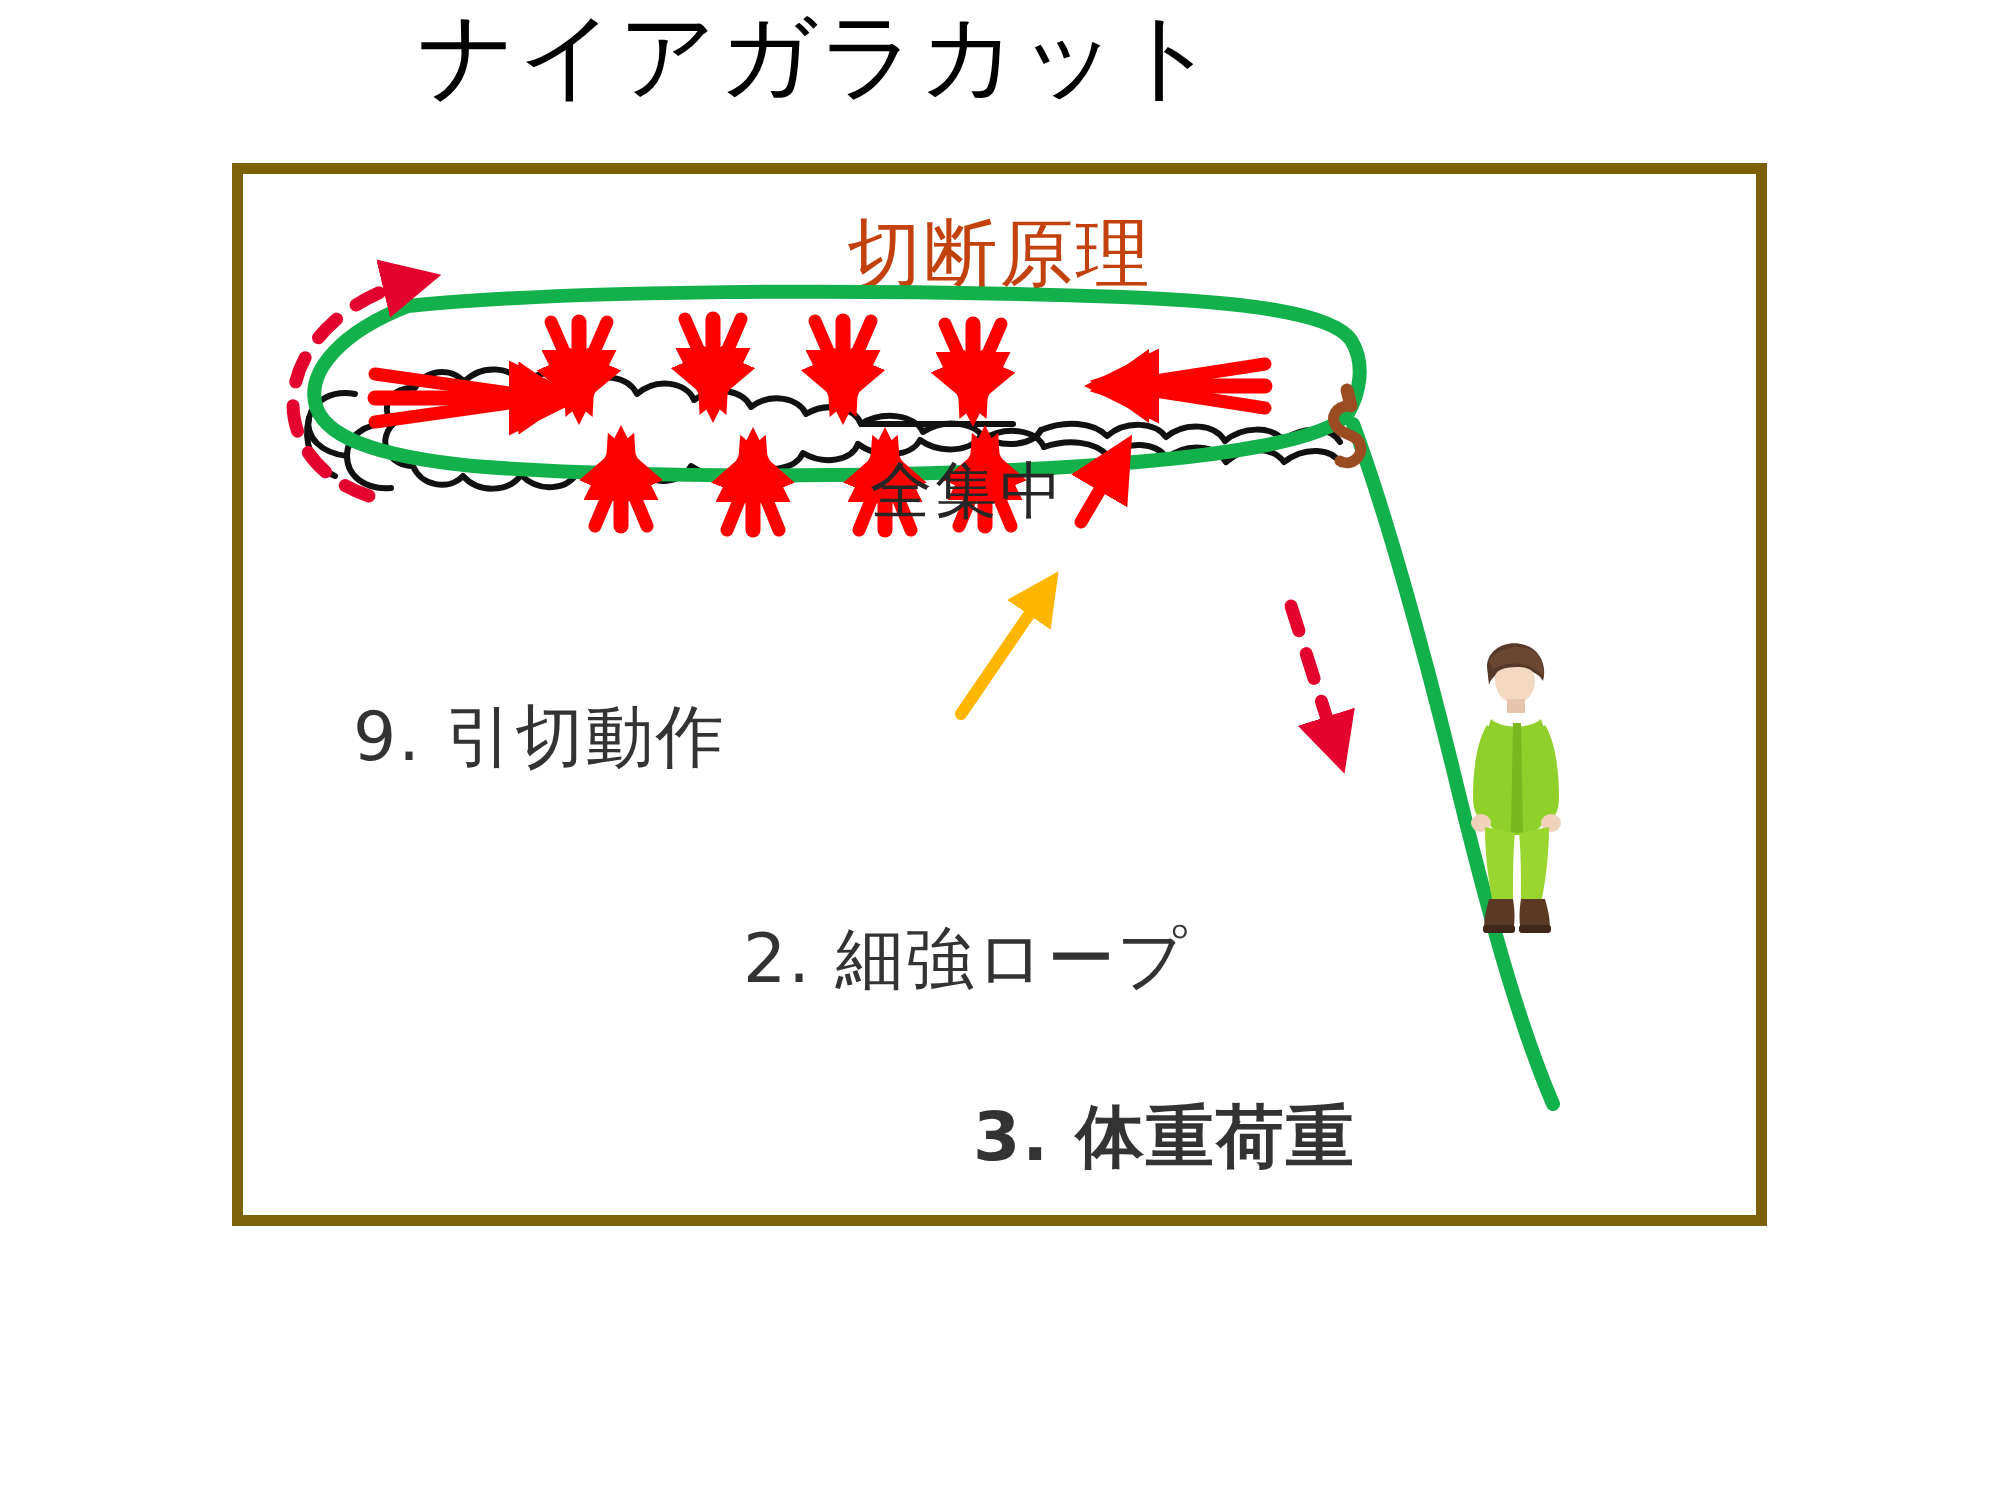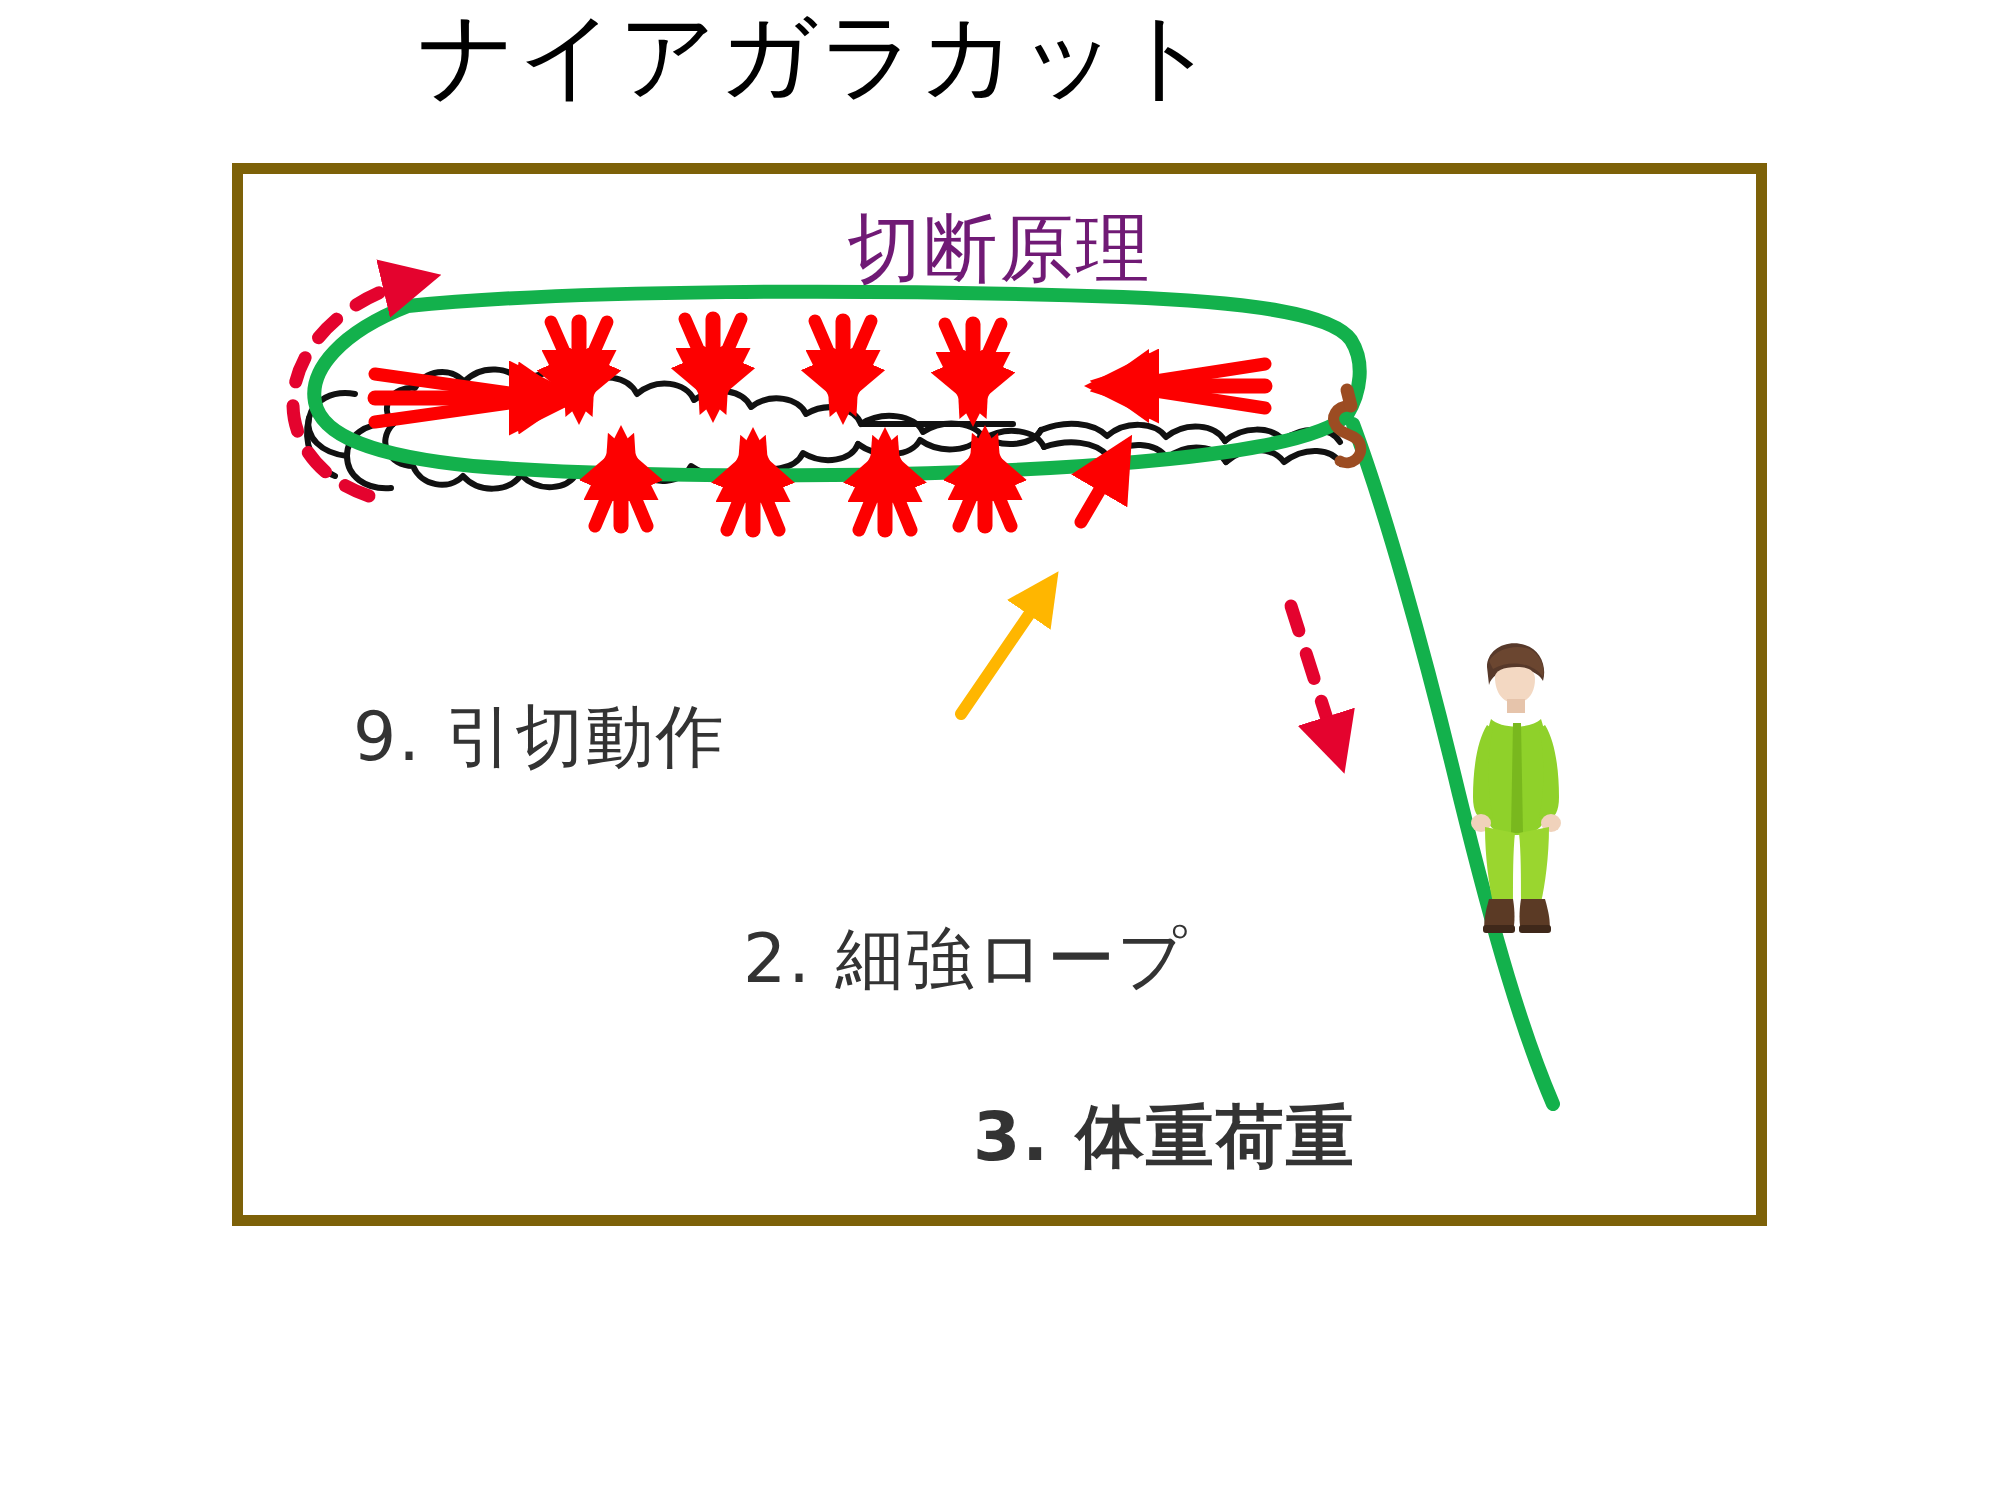--- a/index.html
+++ b/index.html
@@ -51,22 +51,22 @@
   }
 
   .panel-heading {
     position: absolute;
     left: 0;
     top: 40px;
     width: 100%;
     text-align: center;
     font-size: 74px;
     line-height: 80px;
-    color: #701a75;
-    font-family: Liberation Mono, monospace;
+    color: #c2410c;
+    font-family: Liberation Sans, sans-serif;
     letter-spacing: 2px;
     white-space: nowrap;
   }
 
   
   .art {
     position: absolute;
     left: 0;
     top: 0;
     width: 1513px;
@@ -223,20 +223,21 @@
 
       <g stroke="#e4032e" stroke-width="13" fill="none" stroke-linecap="round" stroke-dasharray="26 24">
         <path d="M1048,432 L1092,570" marker-end="url(#dashhead)"></path>
       </g>
 
       <g stroke="#ffb600" stroke-width="12" fill="none" stroke-linecap="round">
         <path d="M718,540 L800,420" marker-end="url(#yelhead)"></path>
       </g>
     </svg>
 
+    <div class="force-label">全集中</div>
 
     <div class="step step-1">9. 引切動作</div>
 
     <div class="step step-2">2. 細強ロープ</div>
 
     <div class="step step-3">3. 体重荷重</div>
 
     <svg class="climber" viewBox="0 0 150 300">
 
       <path d="M52,30 C52,12 72,2 90,8 C106,13 112,30 108,44 C104,36 92,30 76,32 C64,34 56,40 54,48 Z" fill="#57392a"></path>

